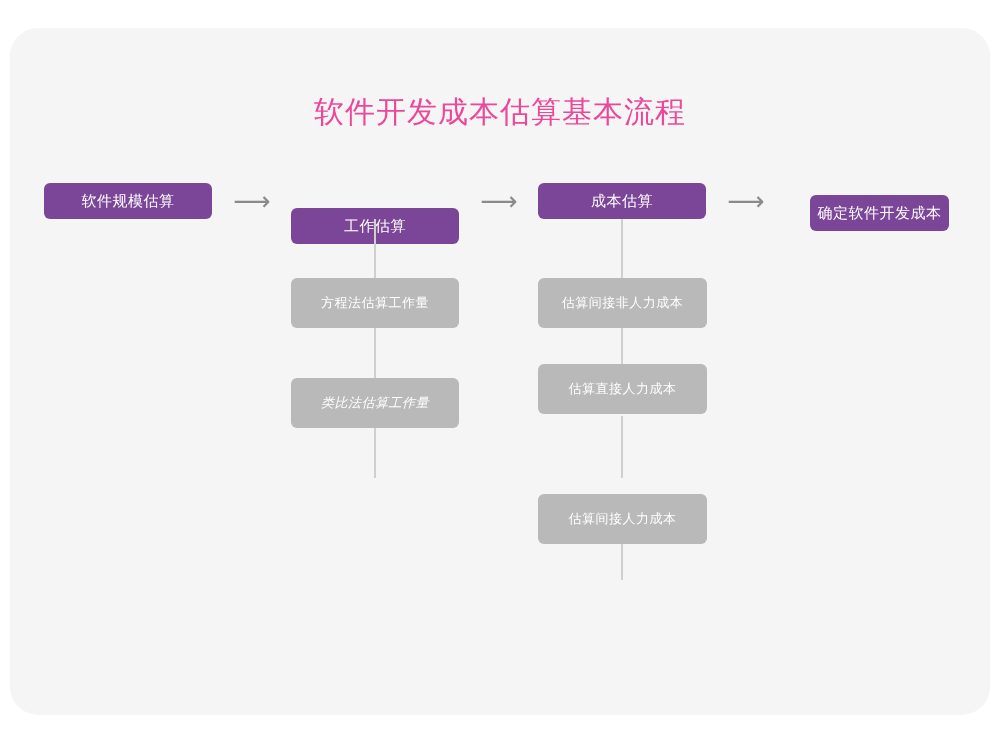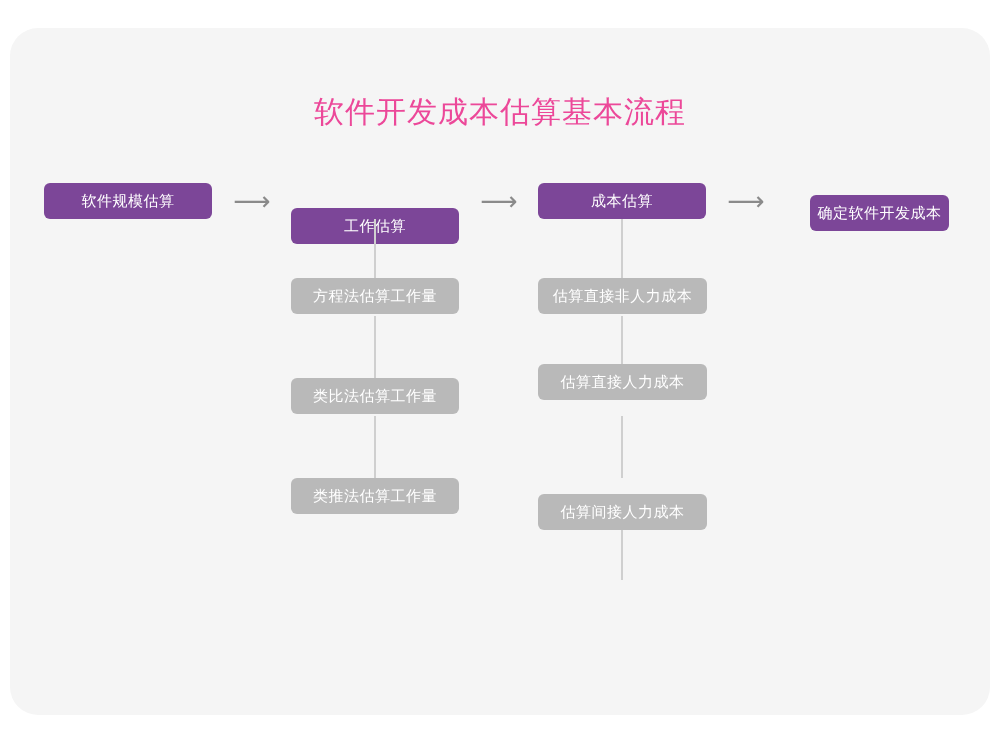--- a/index.html
+++ b/index.html
@@ -74,37 +74,37 @@
     font-size: 15px;
     letter-spacing: 0.5px;
     white-space: nowrap;
   }
   .node.primary {
     background: #7c4698;
     height: 36px;
   }
   .node.sub {
     background: #b9b9b9;
-    height: 36px;
-    font-size: 15px;
+    height: 50px;
+    font-size: 13px;
   }
 
   
   .n-scale  { left: 44px;  top: 183px; width: 168px; }
   .n-effort { left: 291px; top: 183px; width: 168px; margin-top: 25px; }
   .n-cost   { left: 538px; top: 183px; width: 168px; text-align: center; }
   .n-final  { left: 810px; top: 183px; width: 139px; margin-top: 12px; }
 
   .a1 { left: 222px; top: 188px; }
   .a2 { left: 469px; top: 188px; }
   .a3 { left: 716px; top: 188px; }
 
   
   .s-l1 { left: 291px; top: 278px; width: 168px; }
-  .s-l2 { left: 291px; top: 378px; width: 168px; }
+  .s-l2 { left: 291px; top: 378px; width: 168px; font-style: italic; }
   .s-l3 { left: 291px; top: 478px; width: 168px; }
 
   
   .s-r1 { left: 538px; top: 278px; width: 169px; }
   .s-r2 { left: 538px; top: 364px; width: 169px; }
   .s-r3 { left: 538px; top: 478px; width: 169px; margin-top: 16px; }
   .s-r4 { left: 538px; top: 580px; width: 169px; }
 
   
   .vl-1 { left: 374px; top: 219px; height: 59px; }
@@ -139,24 +139,23 @@
   <div class="arrow a3">⟶</div>
 
   <div class="node primary n-final">确定软件开发成本</div>
 
   <div class="vline vl-1"></div>
   <div class="vline vl-2"></div>
   <div class="vline vl-3"></div>
 
   <div class="node sub s-l1">方程法估算工作量</div>
   <div class="node sub s-l2">类比法估算工作量</div>
-  <div class="node sub s-l3">类推法估算工作量</div>
 
   <div class="vline vr-1"></div>
   <div class="vline vr-2"></div>
   <div class="vline vr-3"></div>
   <div class="vline vr-4"></div>
 
-  <div class="node sub s-r1">估算直接非人力成本</div>
+  <div class="node sub s-r1">估算间接非人力成本</div>
   <div class="node sub s-r2">估算直接人力成本</div>
   <div class="node sub s-r3">估算间接人力成本</div>
 
 </div>
 
 </body></html>

